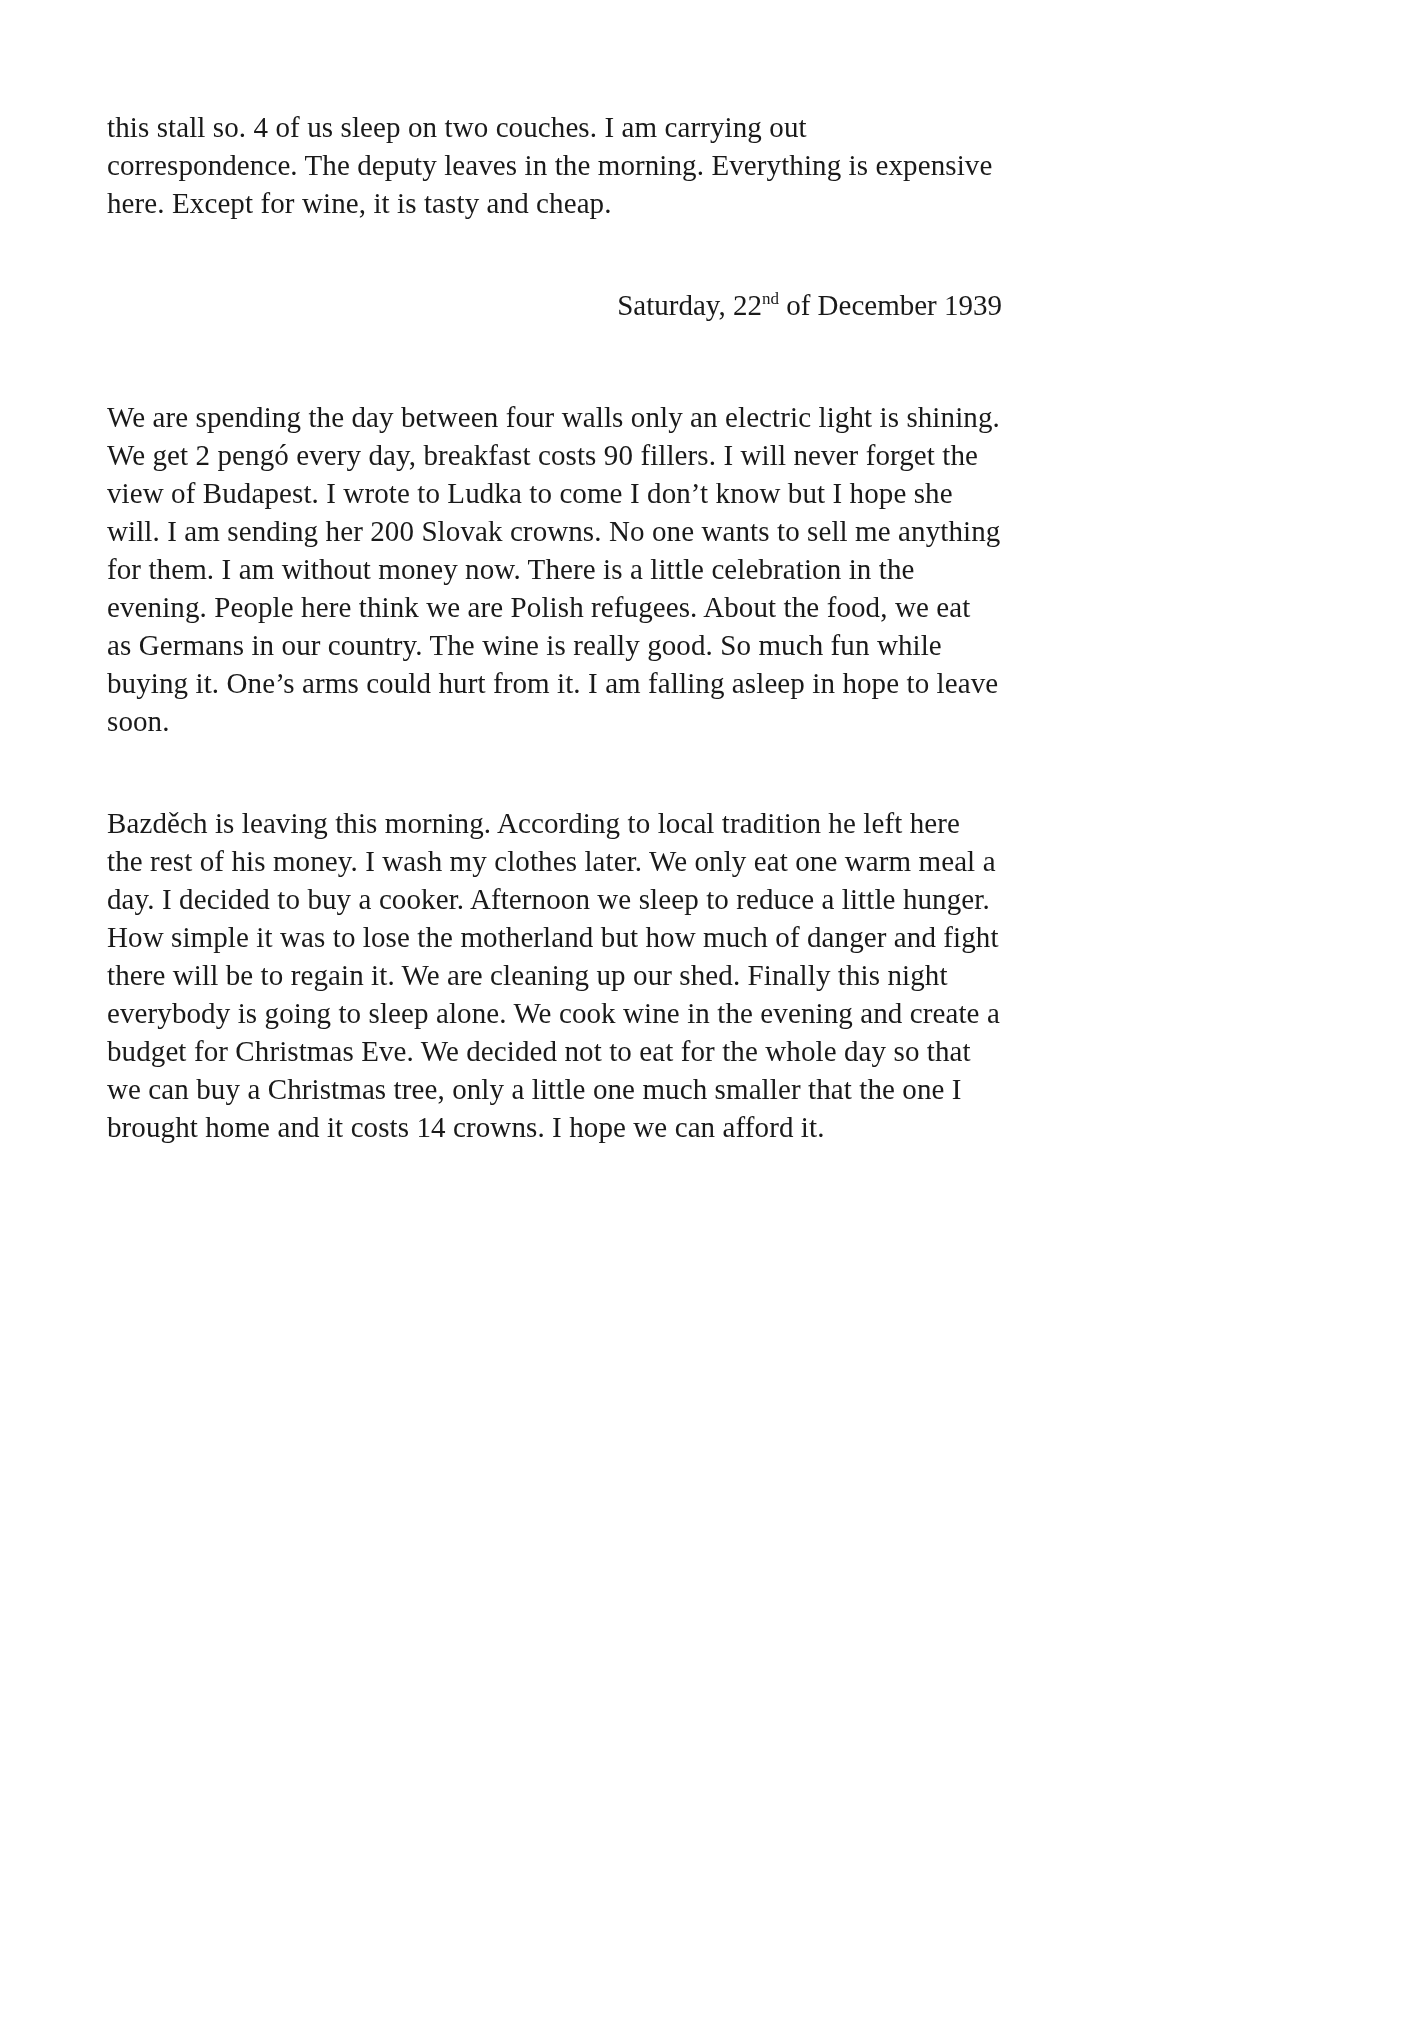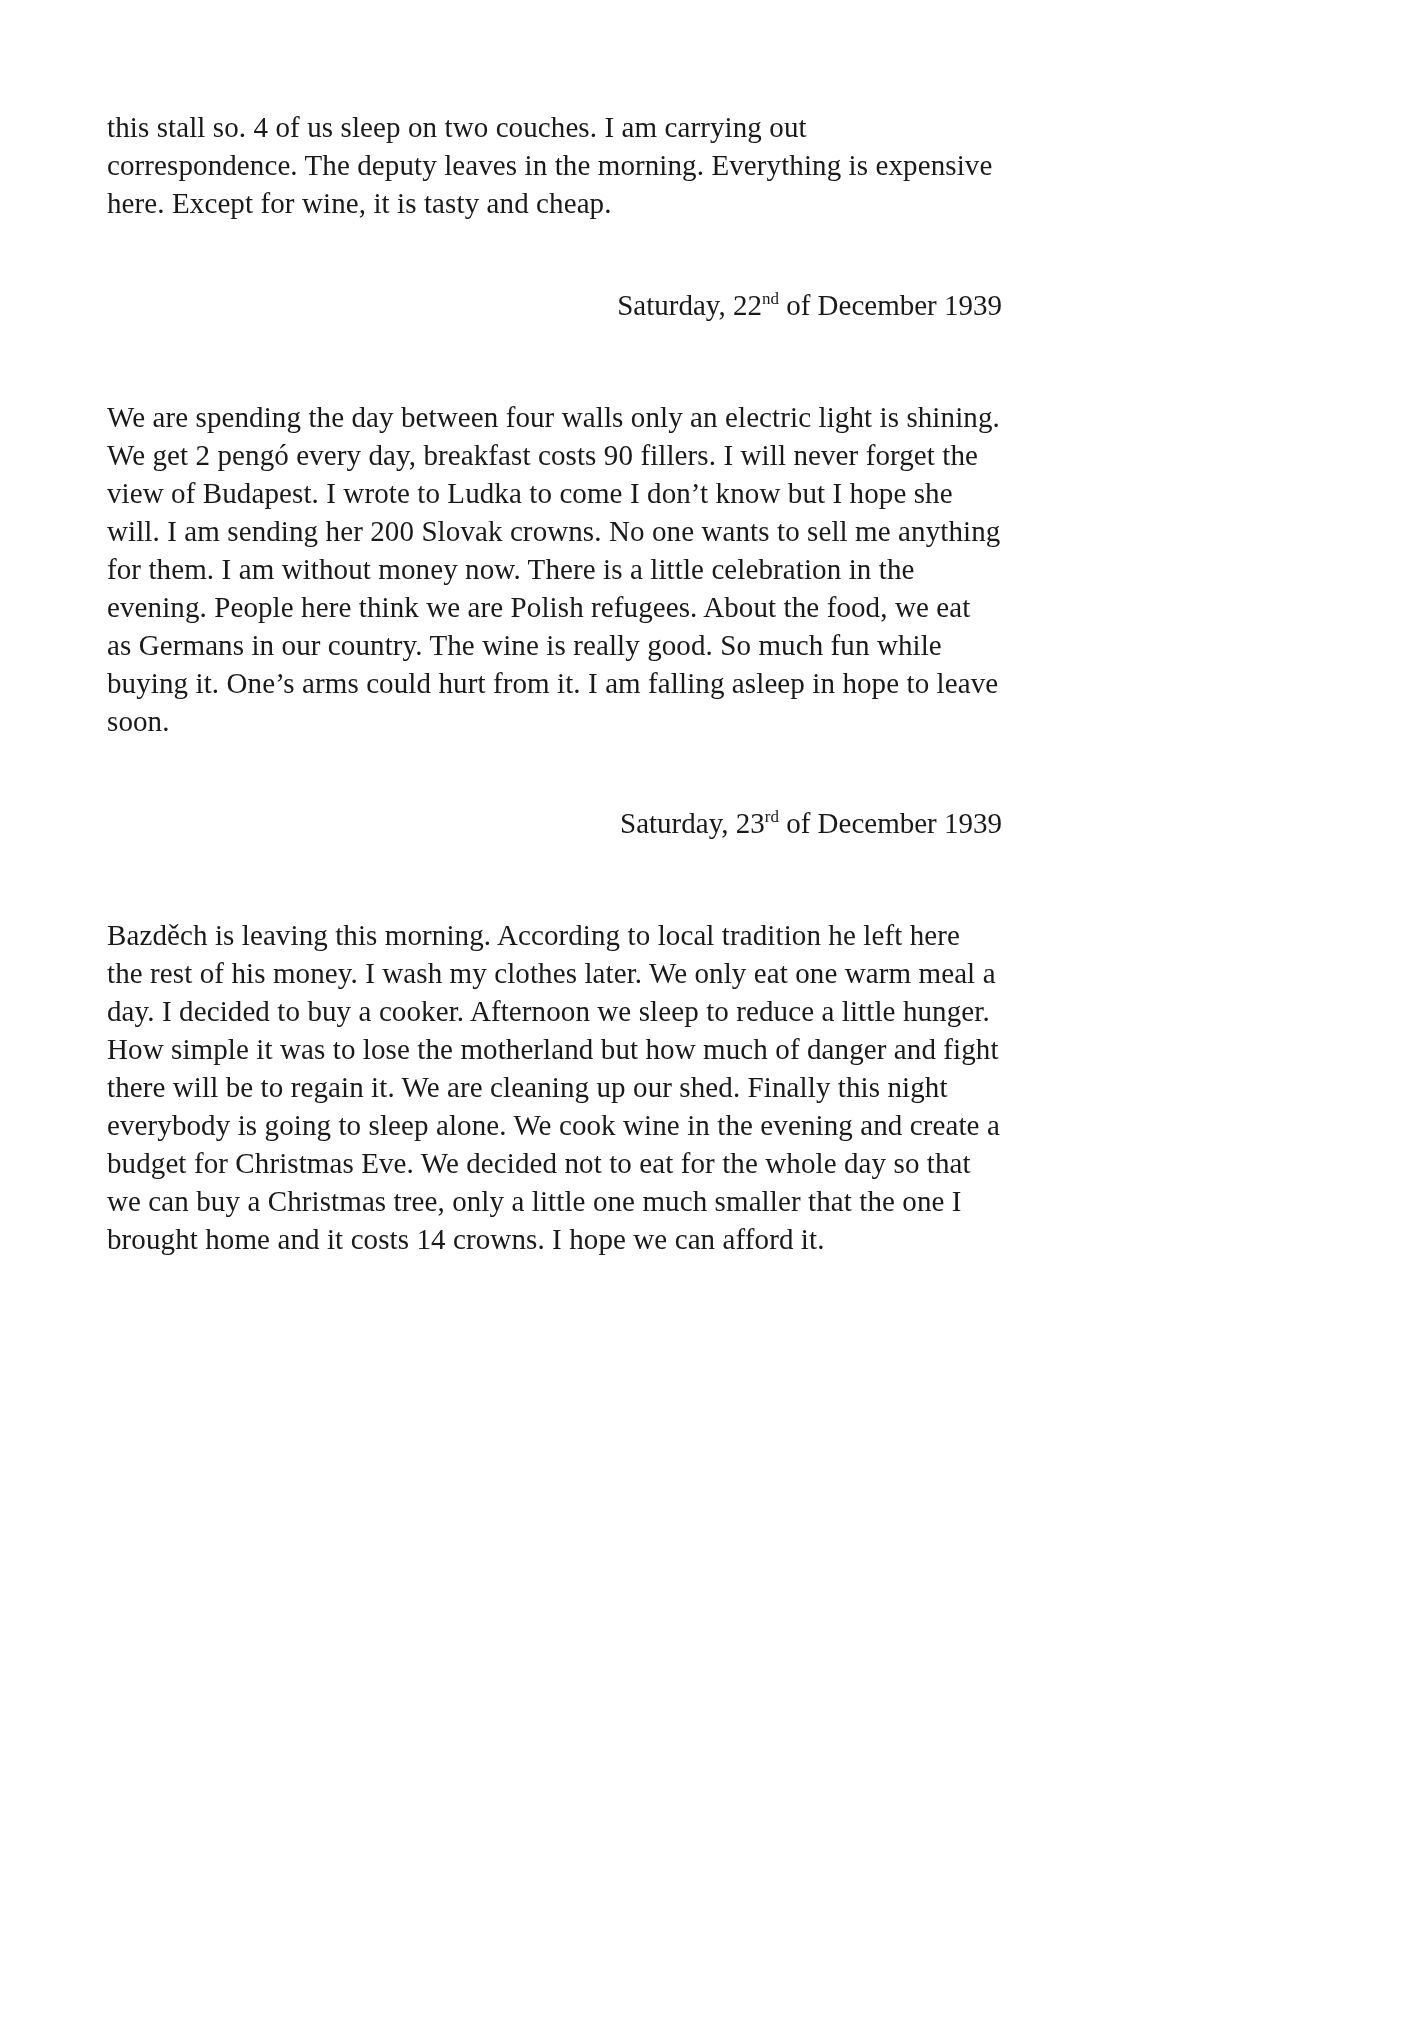--- a/index.html
+++ b/index.html
@@ -47,18 +47,17 @@
 
 <div class="page">
   <div class="content">
 
     <p class="para">this stall so. 4 of us sleep on two couches. I am carrying out correspondence. The deputy leaves in the morning. Everything is expensive here. Except for wine, it is tasty and cheap.</p>
 
     <p class="date-heading"><span>Saturday, 22</span><sup>nd</sup><span> of December 1939</span></p>
 
     <p class="para">We are spending the day between four walls only an electric light is shining. We get 2 pengó every day, breakfast costs 90 fillers. I will never forget the view of Budapest. I wrote to Ludka to come I don’t know but I hope she will. I am sending her 200 Slovak crowns. No one wants to sell me anything for them. I am without money now. There is a little celebration in the evening. People here think we are Polish refugees. About the food, we eat as Germans in our country. The wine is really good. So much fun while buying it. One’s arms could hurt from it. I am falling asleep in hope to leave soon.</p>
 
-    <p class="date-heading"><span>Saturday, 23</span><sup>rd</sup><span> of December 1939</span></p>
 
     <p class="para">Bazděch is leaving this morning. According to local tradition he left here the rest of his money. I wash my clothes later. We only eat one warm meal a day. I decided to buy a cooker. Afternoon we sleep to reduce a little hunger. How simple it was to lose the motherland but how much of danger and fight there will be to regain it. We are cleaning up our shed. Finally this night everybody is going to sleep alone. We cook wine in the evening and create a budget for Christmas Eve. We decided not to eat for the whole day so that we can buy a Christmas tree, only a little one much smaller that the one I brought home and it costs 14 crowns. I hope we can afford it.</p>
 
   </div>
 </div>
 
 </body></html>

